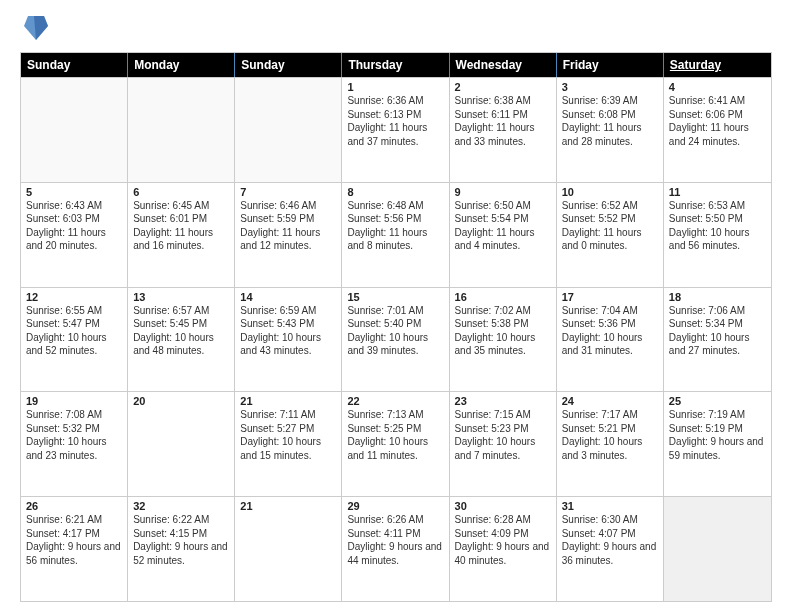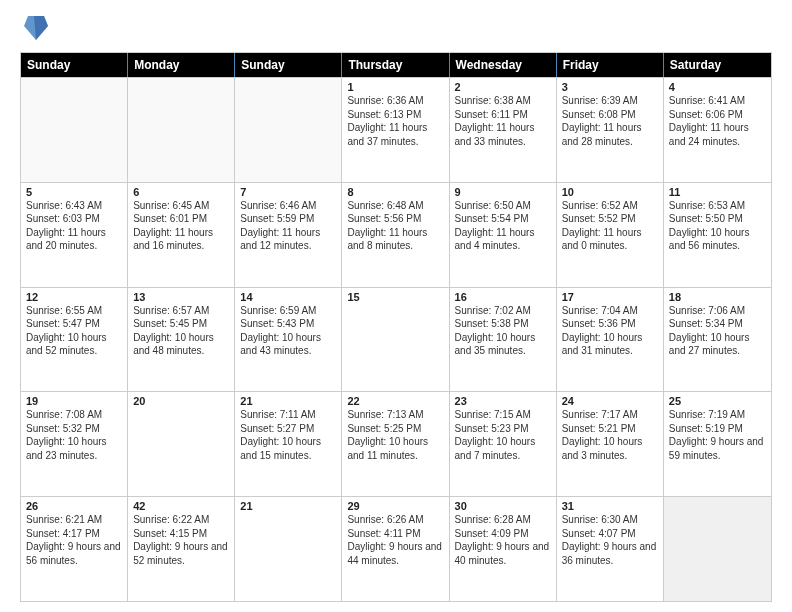--- a/index.html
+++ b/index.html
@@ -75,20 +75,21 @@
     .cal-header-cell {
       color: #fff;
       font-size: 12px;
       font-weight: bold;
       padding: 5px 6px;
       text-align: left;
       border-right: 1px solid #4a88bb;
     }
     .cal-header-cell:last-child {
       border-right: none;
+      text-decoration: underline;
     }
     .cal-body {
       flex: 1;
       display: flex;
       flex-direction: column;
     }
     .cal-row {
       display: grid;
       grid-template-columns: repeat(7, 1fr);
       flex: 1;
@@ -216,20 +217,21 @@
           <div class="cal-cell">
             <span class="day-num">13</span>
             <div class="cell-text">Sunrise: 6:57 AM<br>Sunset: 5:45 PM<br>Daylight: 10 hours and 48 minutes.</div>
           </div>
           <div class="cal-cell">
             <span class="day-num">14</span>
             <div class="cell-text">Sunrise: 6:59 AM<br>Sunset: 5:43 PM<br>Daylight: 10 hours and 43 minutes.</div>
           </div>
           <div class="cal-cell">
             <span class="day-num">15</span>
+            <div class="cell-text">Sunrise: 7:01 AM<br>Sunset: 5:40 PM<br>Daylight: 10 hours and 39 minutes.</div>
           </div>
           <div class="cal-cell">
             <span class="day-num">16</span>
             <div class="cell-text">Sunrise: 7:02 AM<br>Sunset: 5:38 PM<br>Daylight: 10 hours and 35 minutes.</div>
           </div>
           <div class="cal-cell">
             <span class="day-num">17</span>
             <div class="cell-text">Sunrise: 7:04 AM<br>Sunset: 5:36 PM<br>Daylight: 10 hours and 31 minutes.</div>
           </div>
           <div class="cal-cell">
@@ -265,21 +267,21 @@
             <span class="day-num">25</span>
             <div class="cell-text">Sunrise: 7:19 AM<br>Sunset: 5:19 PM<br>Daylight: 9 hours and 59 minutes.</div>
           </div>
         </div>
         <div class="cal-row">
           <div class="cal-cell">
             <span class="day-num">26</span>
             <div class="cell-text">Sunrise: 6:21 AM<br>Sunset: 4:17 PM<br>Daylight: 9 hours and 56 minutes.</div>
           </div>
           <div class="cal-cell">
-            <span class="day-num">42</span>
+            <span class="day-num">32</span>
             <div class="cell-text">Sunrise: 6:22 AM<br>Sunset: 4:15 PM<br>Daylight: 9 hours and 52 minutes.</div>
           </div>
           <div class="cal-cell">
             <span class="day-num">21</span>
           </div>
           <div class="cal-cell">
             <span class="day-num">29</span>
             <div class="cell-text">Sunrise: 6:26 AM<br>Sunset: 4:11 PM<br>Daylight: 9 hours and 44 minutes.</div>
           </div>
           <div class="cal-cell">

